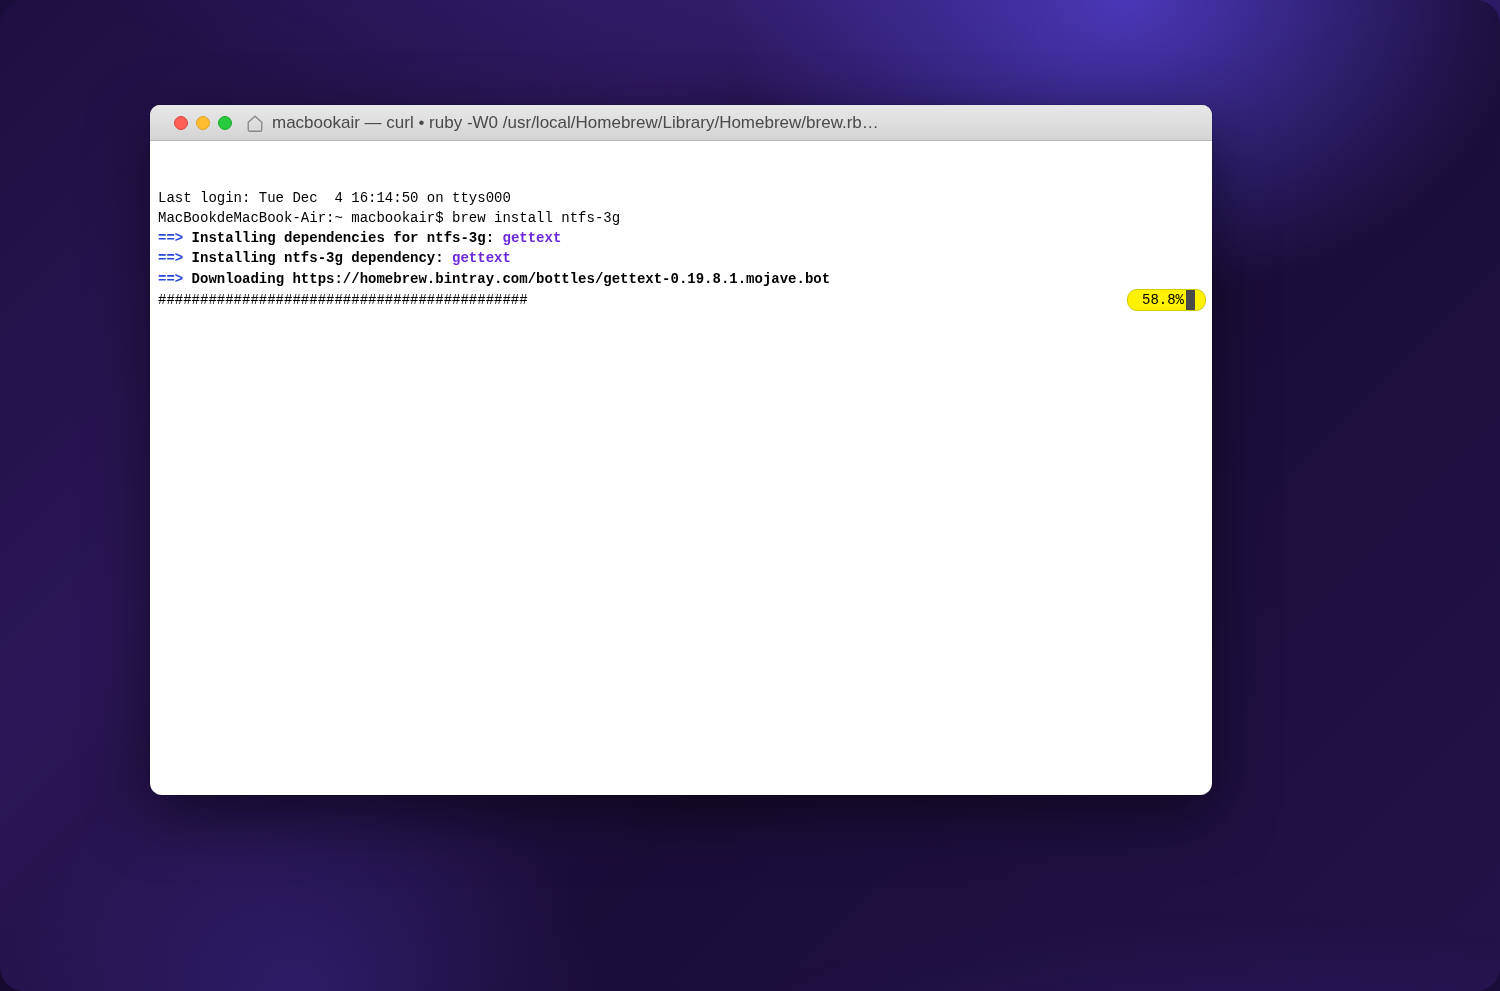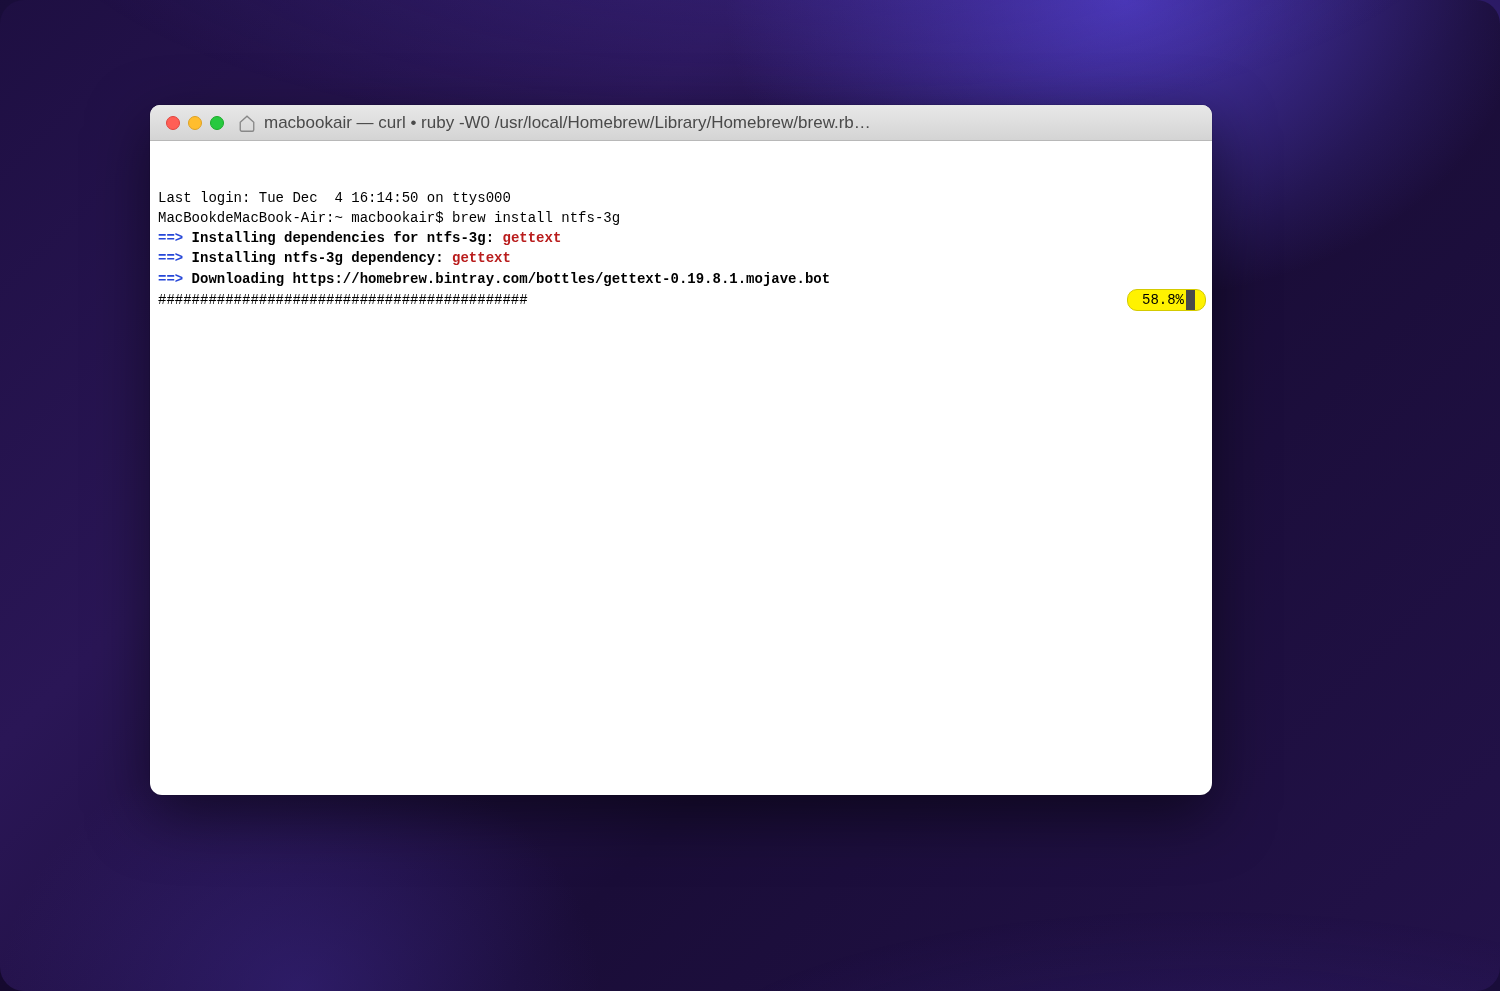--- a/index.html
+++ b/index.html
@@ -48,21 +48,21 @@
       box-shadow: 0 20px 60px rgba(0, 0, 0, 0.5), 0 0 0 1px rgba(0, 0, 0, 0.08);
       overflow: hidden;
     }
     
     .titlebar {
       height: 36px;
       background: linear-gradient(180deg, #e8e8e8 0%, #d4d4d4 100%);
       border-bottom: 1px solid #b8b8b8;
       display: flex;
       align-items: center;
-      padding: 0 16px;
+      padding: 0 24px;
       position: relative;
     }
     
     .traffic-lights {
       display: flex;
       gap: 8px;
       align-items: center;
     }
     
     .traffic-light {
@@ -128,21 +128,21 @@
       font-weight: bold;
       margin-top: 18px;
     }
     
     .arrow-blue {
       color: #2647d8;
       font-weight: bold;
     }
     
     .green-text {
-      color: #b91c1c;
+      color: #6d28d9;
       font-weight: bold;
     }
     
     .progress-line {
       display: flex;
       justify-content: space-between;
       align-items: center;
       width: 100%;
     }
     

